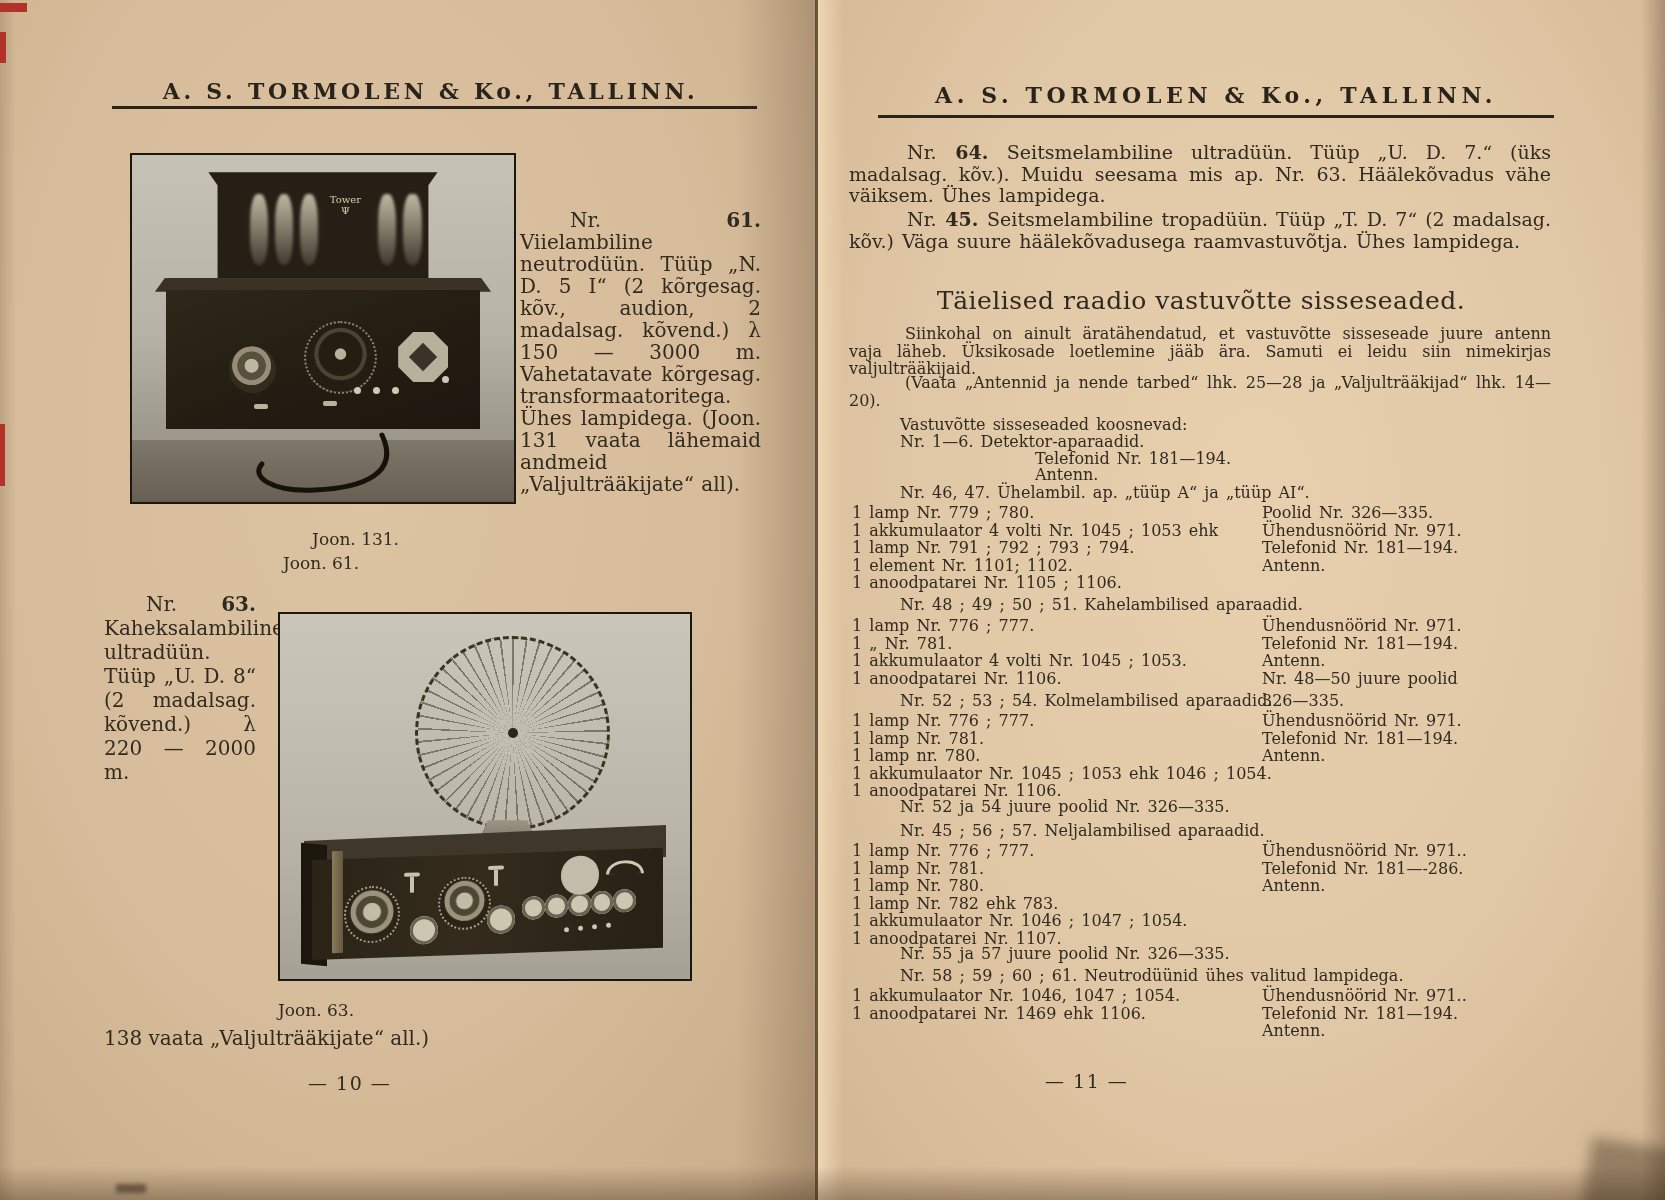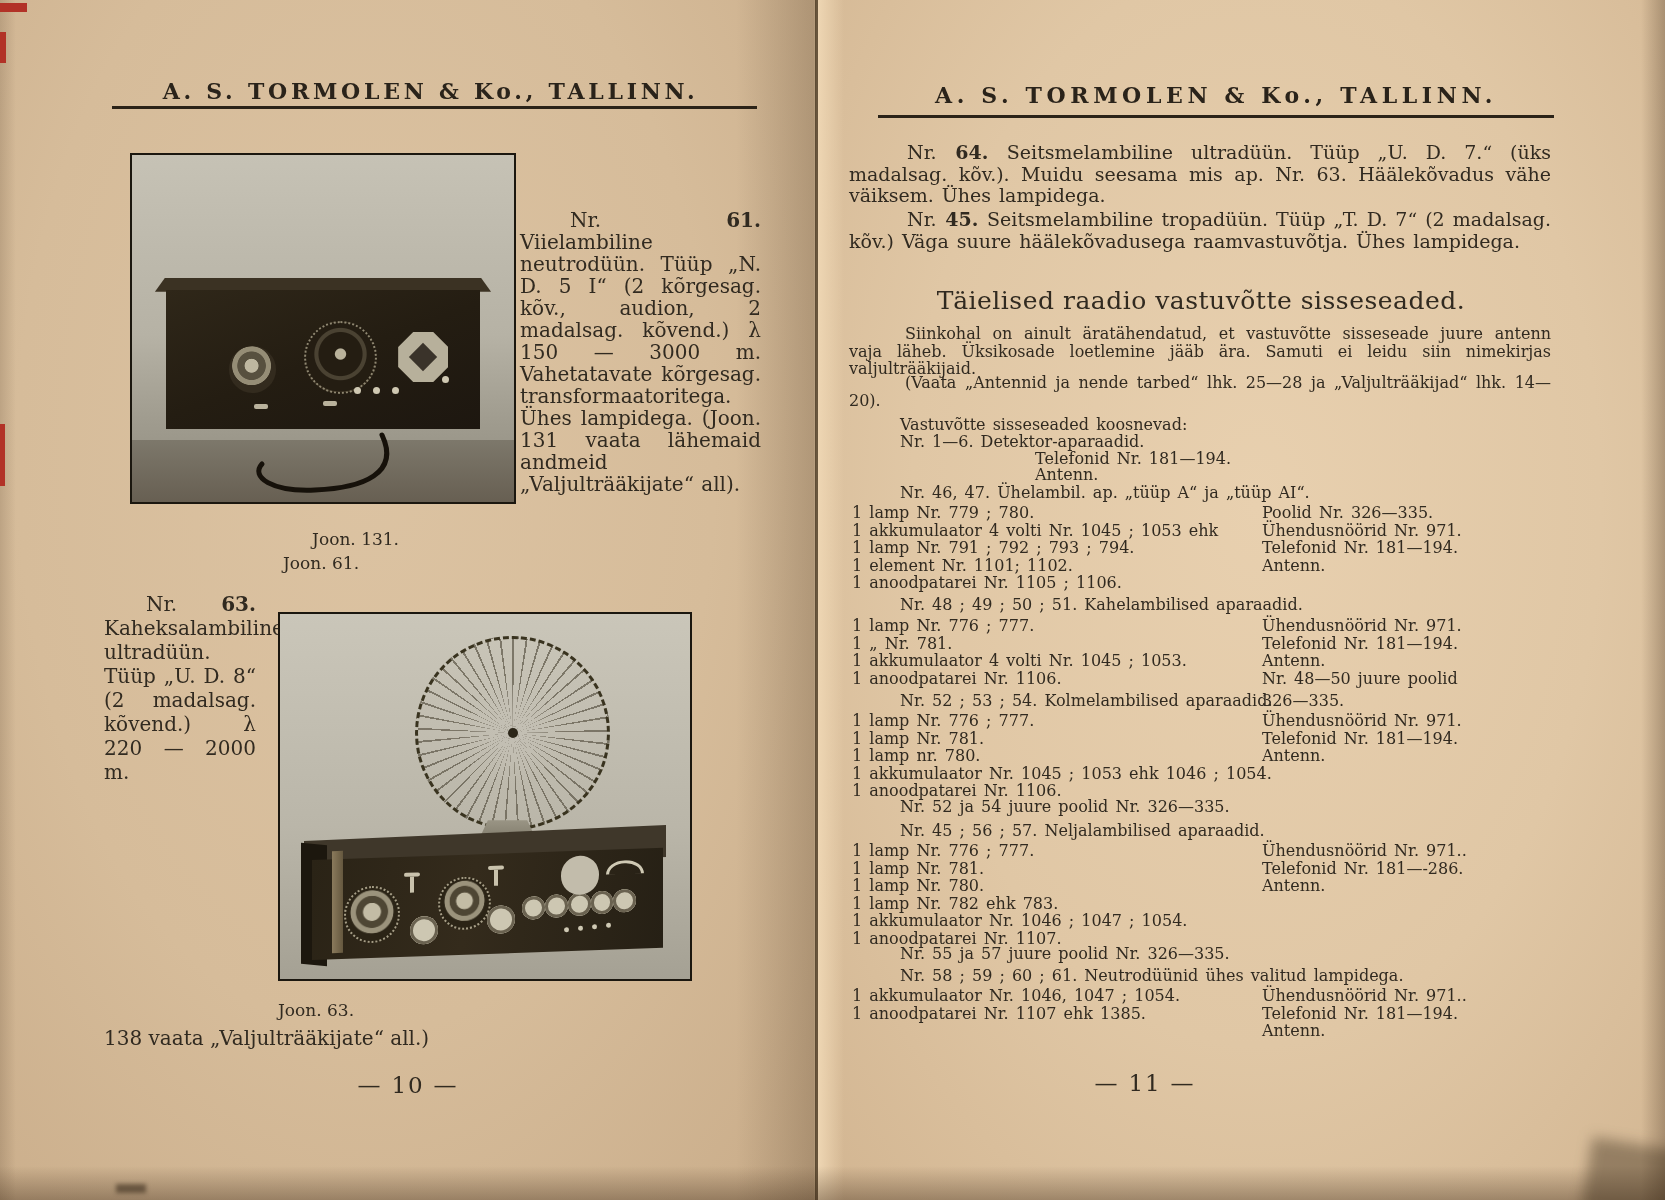--- a/index.html
+++ b/index.html
@@ -29,21 +29,21 @@
   .red-mark{background:#b23227;}
   .rm1{left:0;top:3px;width:27px;height:9px;}
   .rm2{left:0;top:32px;width:6px;height:31px;}
   .rm3{left:0;top:424px;width:5px;height:62px;}
 
   
   .ink{color:#312a20;}
   .hdr{font-weight:bold;font-size:22px;letter-spacing:.17em;color:#2a231a;white-space:nowrap;text-align:center;}
   .rule{height:3px;background:#2b2318;}
   .b{font-weight:bold;}
-  .pgnum{font-size:23px;letter-spacing:.08em;text-align:center;width:200px;}
+  .pgnum{font-size:19px;letter-spacing:.08em;text-align:left;width:200px;}
   .cap{font-size:17px;white-space:nowrap;}
 
   
   .lp-hdr{left:103px;top:78px;width:655px;}
   .lp-rule{left:112px;top:106px;width:645px;}
   .i61{left:520px;top:189px;width:241px;font-size:20px;line-height:22px;
        text-align:justify;text-indent:50px;word-spacing:1px;}
   .cap1{left:239px;top:529px;width:160px;text-align:right;}
   .cap2{left:241px;top:553px;width:160px;text-align:center;}
   .i63{left:104px;top:592px;width:152px;font-size:20px;line-height:24px;
@@ -141,20 +141,31 @@
 <div class="abs smudge"></div>
 <div class="abs red-mark rm1"></div>
 <div class="abs red-mark rm2"></div>
 <div class="abs red-mark rm3"></div>
 
 <div class="abs hdr ink lp-hdr">A. S. TORMOLEN &amp; Ko., TALLINN.</div>
 <div class="abs rule lp-rule"></div>
 
 <figure class="abs photo1" style="margin:0">
   <div class="abs p1-floor"></div>
+  <div class="abs p1-top">
+    <div class="abs tube" style="left:18%"></div>
+    <div class="abs tube" style="left:29%"></div>
+    <div class="abs tube" style="left:40%"></div>
+    <div class="abs tube" style="left:74%"></div>
+    <div class="abs tube" style="left:85%"></div>
+    <div class="abs p1-emblem">
+      <span>Tower</span><br>
+      <span>Ψ</span>
+    </div>
+  </div>
   <div class="abs p1-midlid"></div>
   <div class="abs p1-main">
     <div class="abs d1"></div>
     <div class="abs d2"></div>
     <div class="abs d3"></div>
     <div class="abs jack" style="left:60%;top:70%"></div>
     <div class="abs jack" style="left:66%;top:70%"></div>
     <div class="abs jack" style="left:72%;top:70%"></div>
     <div class="abs jack" style="left:88%;top:62%"></div>
     <div class="abs sw" style="left:28%;top:82%"></div>
@@ -282,21 +293,21 @@
 <div class="abs ink col rcol" style="top:842px">
   <div>Ühendusnöörid Nr. 971..</div>
   <div>Telefonid Nr. 181—-286.</div>
   <div>Antenn.</div>
 </div>
 <div class="abs ink line shead" style="top:945px">Nr. 55 ja 57 juure poolid Nr. 326—335.</div>
 
 <div class="abs ink line shead" style="top:967px">Nr. 58 ; 59 ; 60 ; 61. Neutrodüünid ühes valitud lampidega.</div>
 <div class="abs ink col lcol" style="top:987px">
   <div>1 akkumulaator Nr. 1046, 1047 ; 1054.</div>
-  <div>1 anoodpatarei Nr. 1107 ehk 1385.</div>
+  <div>1 anoodpatarei Nr. 1469 ehk 1106.</div>
 </div>
 <div class="abs ink col rcol" style="top:987px">
   <div>Ühendusnöörid Nr. 971..</div>
   <div>Telefonid Nr. 181—194.</div>
   <div>Antenn.</div>
 </div>
 
 <div class="abs ink pgnum rp-num">— 11 —</div>
 
 </body></html>

